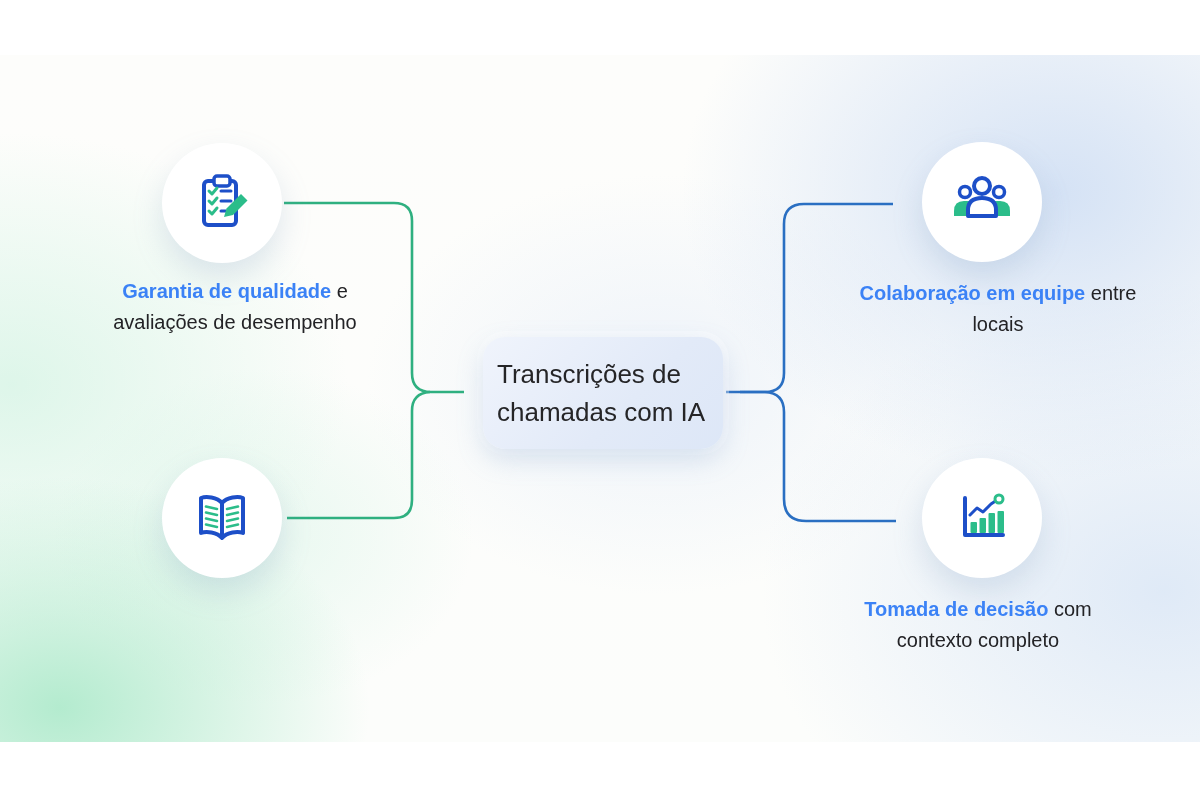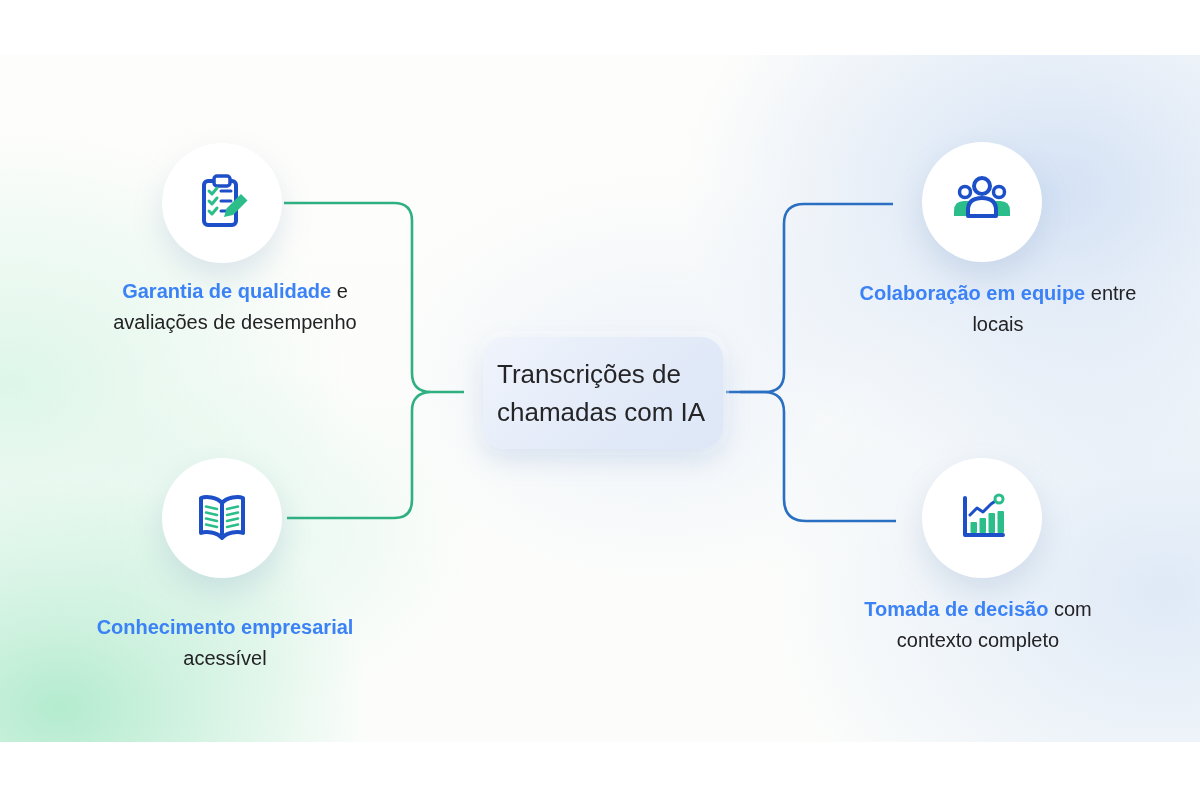--- a/index.html
+++ b/index.html
@@ -97,23 +97,20 @@
       <path d="M16 20.5 L27 23" fill="none" class="ic-green" stroke-width="2.6" stroke-linecap="round"></path>
       <path d="M16 26.5 L27 29" fill="none" class="ic-green" stroke-width="2.6" stroke-linecap="round"></path>
       <path d="M16 32.5 L27 35" fill="none" class="ic-green" stroke-width="2.6" stroke-linecap="round"></path>
       <path d="M16 38.5 L27 41" fill="none" class="ic-green" stroke-width="2.6" stroke-linecap="round"></path>
       <path d="M48 20.5 L37 23" fill="none" class="ic-green" stroke-width="2.6" stroke-linecap="round"></path>
       <path d="M48 26.5 L37 29" fill="none" class="ic-green" stroke-width="2.6" stroke-linecap="round"></path>
       <path d="M48 32.5 L37 35" fill="none" class="ic-green" stroke-width="2.6" stroke-linecap="round"></path>
       <path d="M48 38.5 L37 41" fill="none" class="ic-green" stroke-width="2.6" stroke-linecap="round"></path>
     </svg>
   </div>
-  <div class="node-label" style="left:65px;top:612px;width:320px;">
-    <b>Conhecimento empresarial</b><span> acessível</span>
-  </div>
 
   <div class="center-node">
     <span>Transcrições de chamadas com IA</span>
   </div>
 
   <div class="icon-circle" style="left:922px;top:142px;">
     <svg viewBox="0 0 64 64">
       <circle cx="15" cy="22" r="5.5" fill="#ffffff" class="ic-blue" stroke-width="3.5"></circle>
       <circle cx="49" cy="22" r="5.5" fill="#ffffff" class="ic-blue" stroke-width="3.5"></circle>
       <path class="fill-green" d="M4 46 L4 41 Q4 31 14 31 L17 31 Q22 31 24 35 L24 46 Z"></path>

